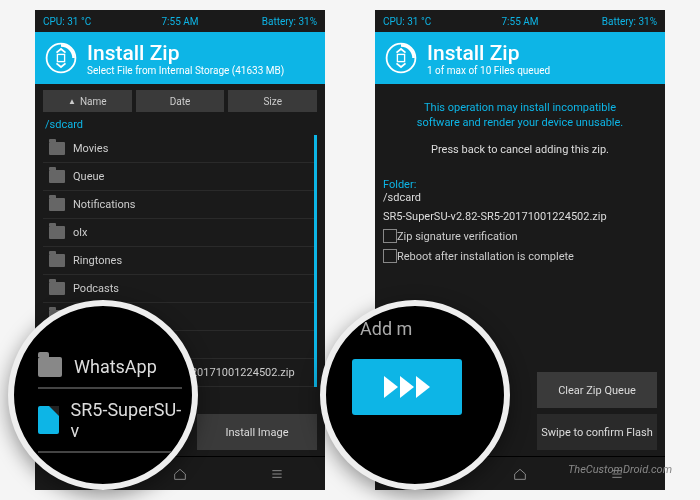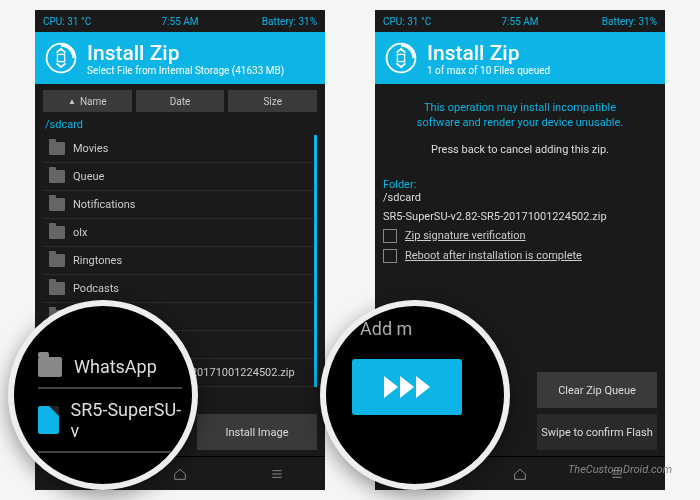--- a/index.html
+++ b/index.html
@@ -29,21 +29,21 @@
   .file-icon::before { content: ''; position: absolute; top: 0; right: 0; border: 3px solid #1a1a1a; border-left-color: transparent; border-bottom-color: transparent; }
   .file-label { white-space: nowrap; overflow: hidden; }
 
   .bottom-btns { position: absolute; bottom: 6px; right: 8px; display: flex; flex-direction: column; gap: 6px; }
   .bottom-btns button { background: #3a3a3a; border: 0; color: #ddd; font-size: 11px; height: 36px; width: 120px; }
 
   .confirm .warn { color: #0db5e6; text-align: center; font-size: 11px; padding: 10px 16px 6px; line-height: 1.4; }
   .confirm .back { text-align: center; color: #ddd; font-size: 11px; padding: 6px 0 12px; }
   .confirm .label { color: #0db5e6; font-size: 11px; margin-top: 10px; }
   .confirm .value { color: #ddd; font-size: 11px; margin-bottom: 6px; white-space: nowrap; overflow: hidden; }
-  .check-row { display: flex; align-items: flex-start; gap: 8px; margin-top: 6px; text-decoration: underline; }
+  .check-row { display: flex; align-items: flex-end; margin-top: 6px; }
   .checkbox { width: 14px; height: 14px; border: 1px solid #888; }
 
   .nav { height: 34px; background: #1a1a1a; display: flex; justify-content: space-around; align-items: center; border-top: 1px solid #000; }
   .nav svg { width: 16px; height: 16px; }
 
   
   .mag { position: absolute; width: 190px; height: 190px; border-radius: 50%; border: 6px solid #eee; background: #000000; box-shadow: 0 6px 20px rgba(0,0,0,.4); overflow: hidden; }
   .mag1 { left: 8px; top: 300px; }
   .mag2 { left: 320px; top: 300px; }
   .mag-inner { padding: 40px 10px 0 24px; }

